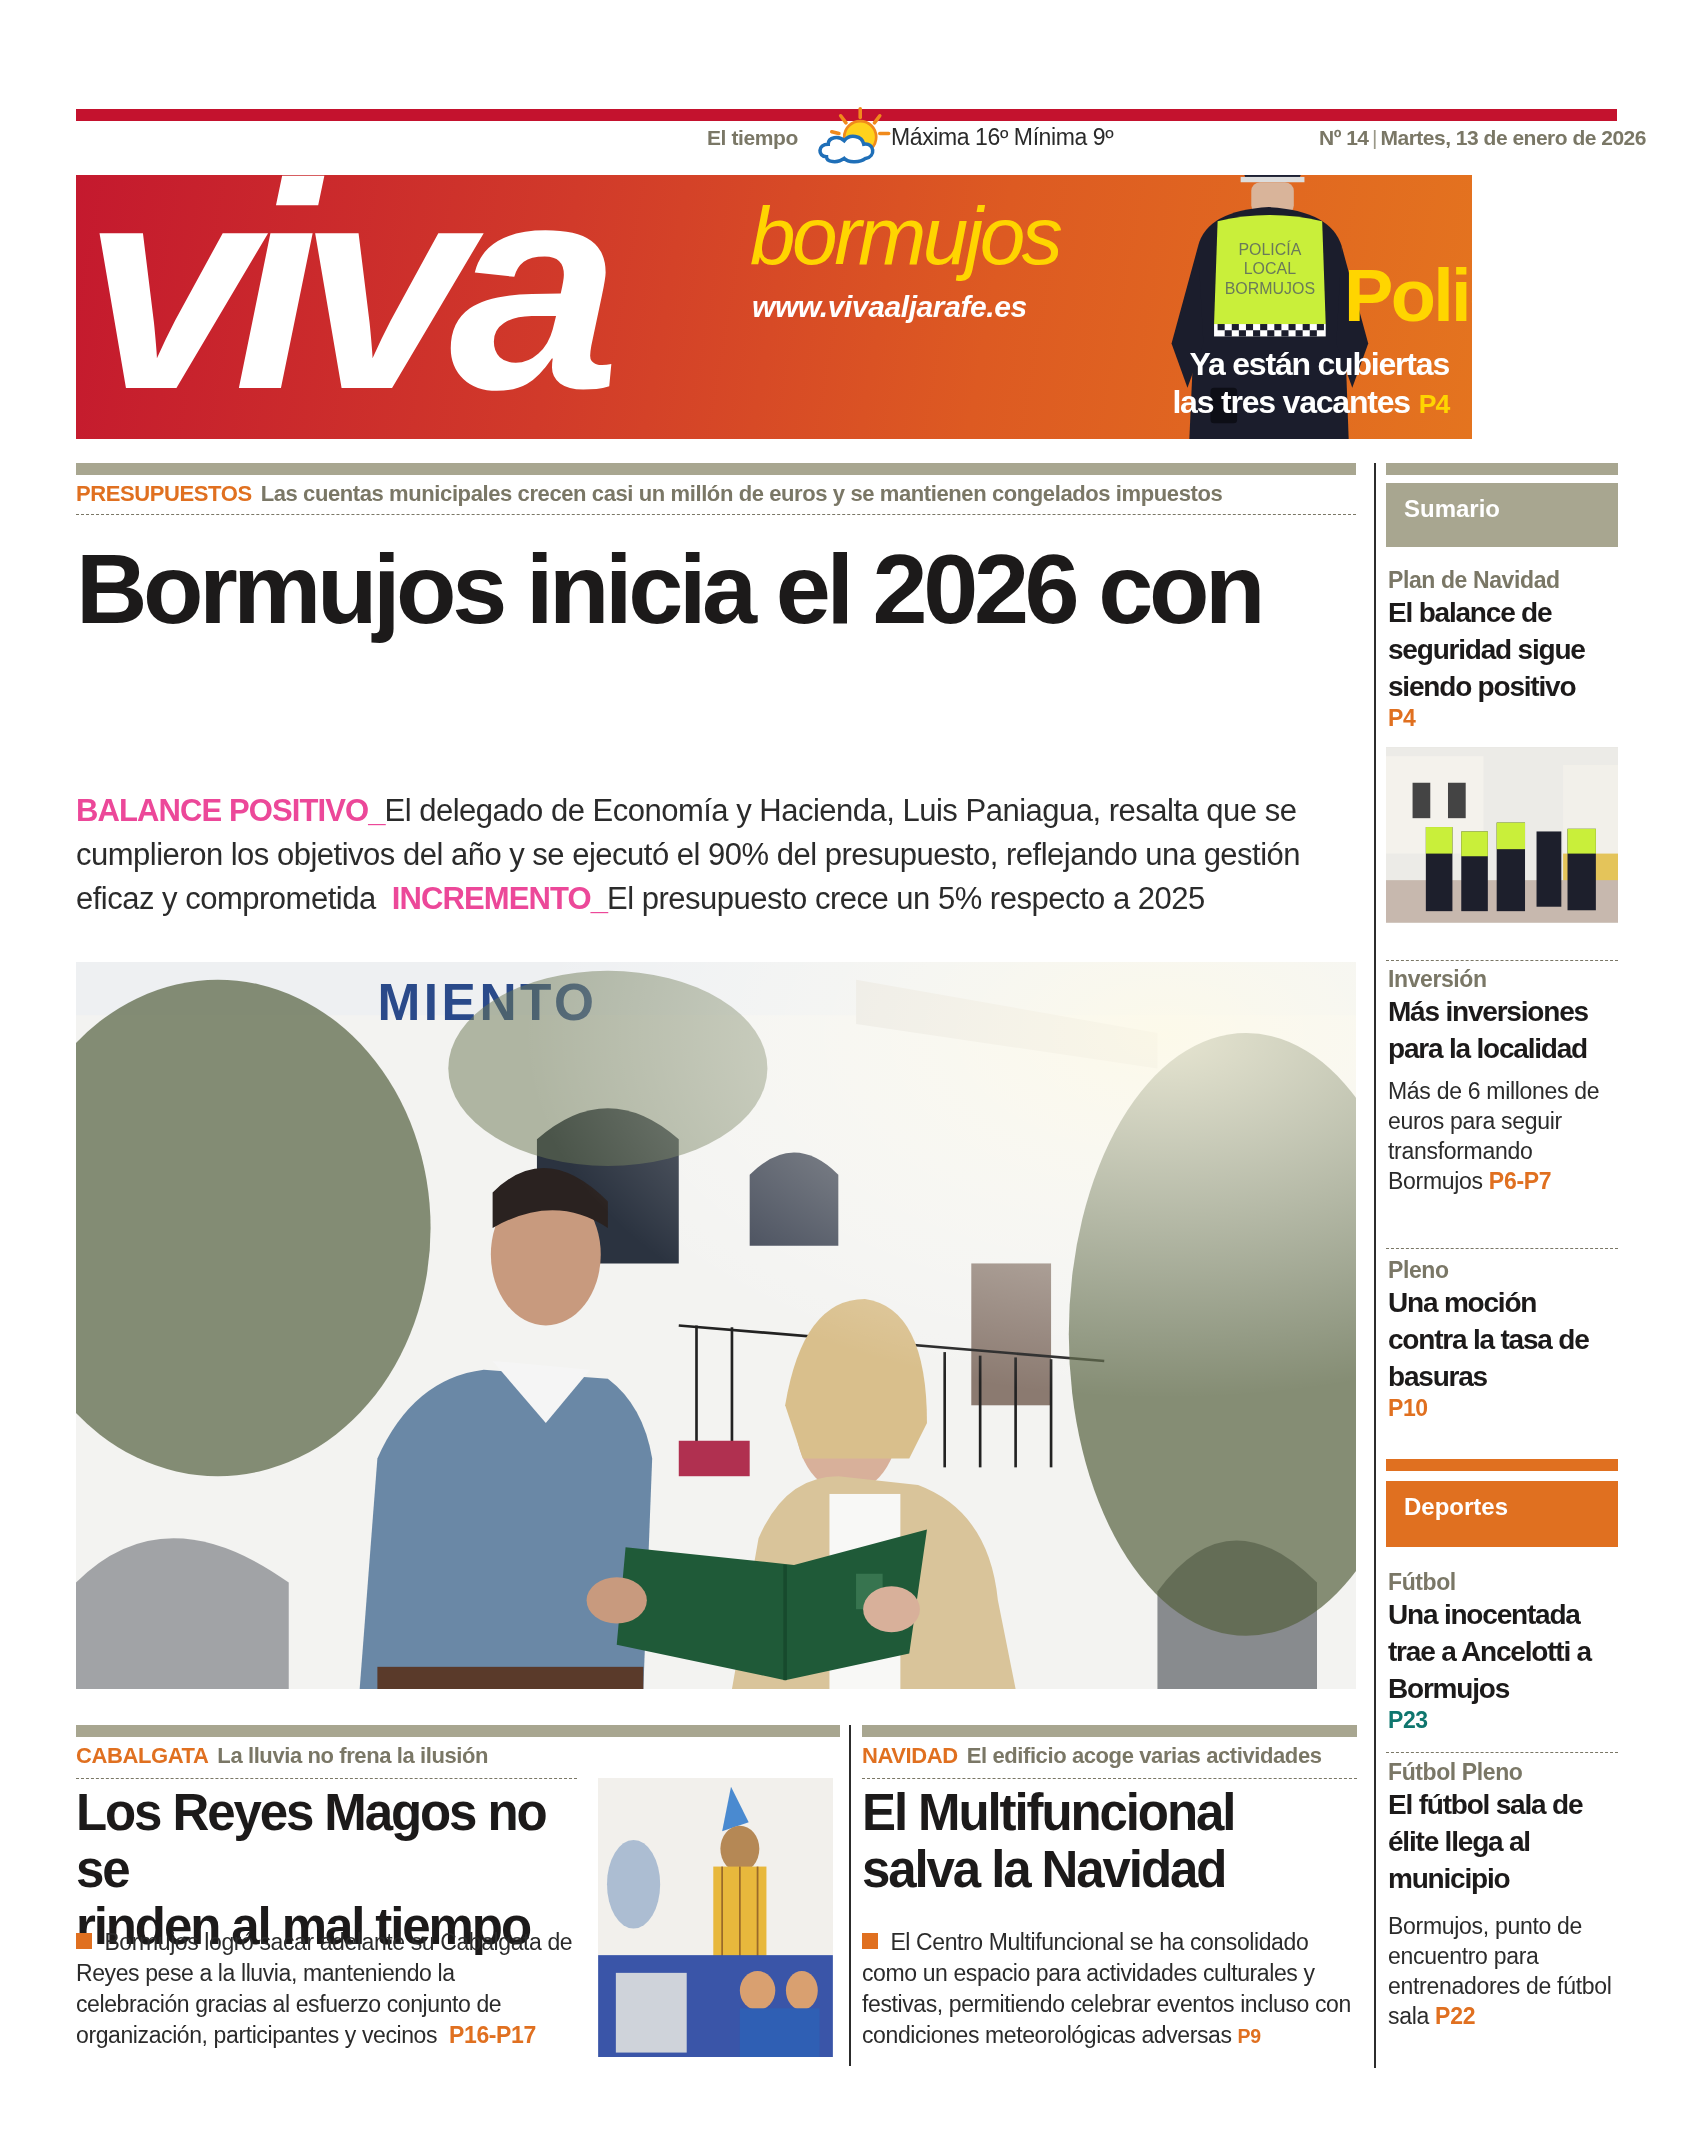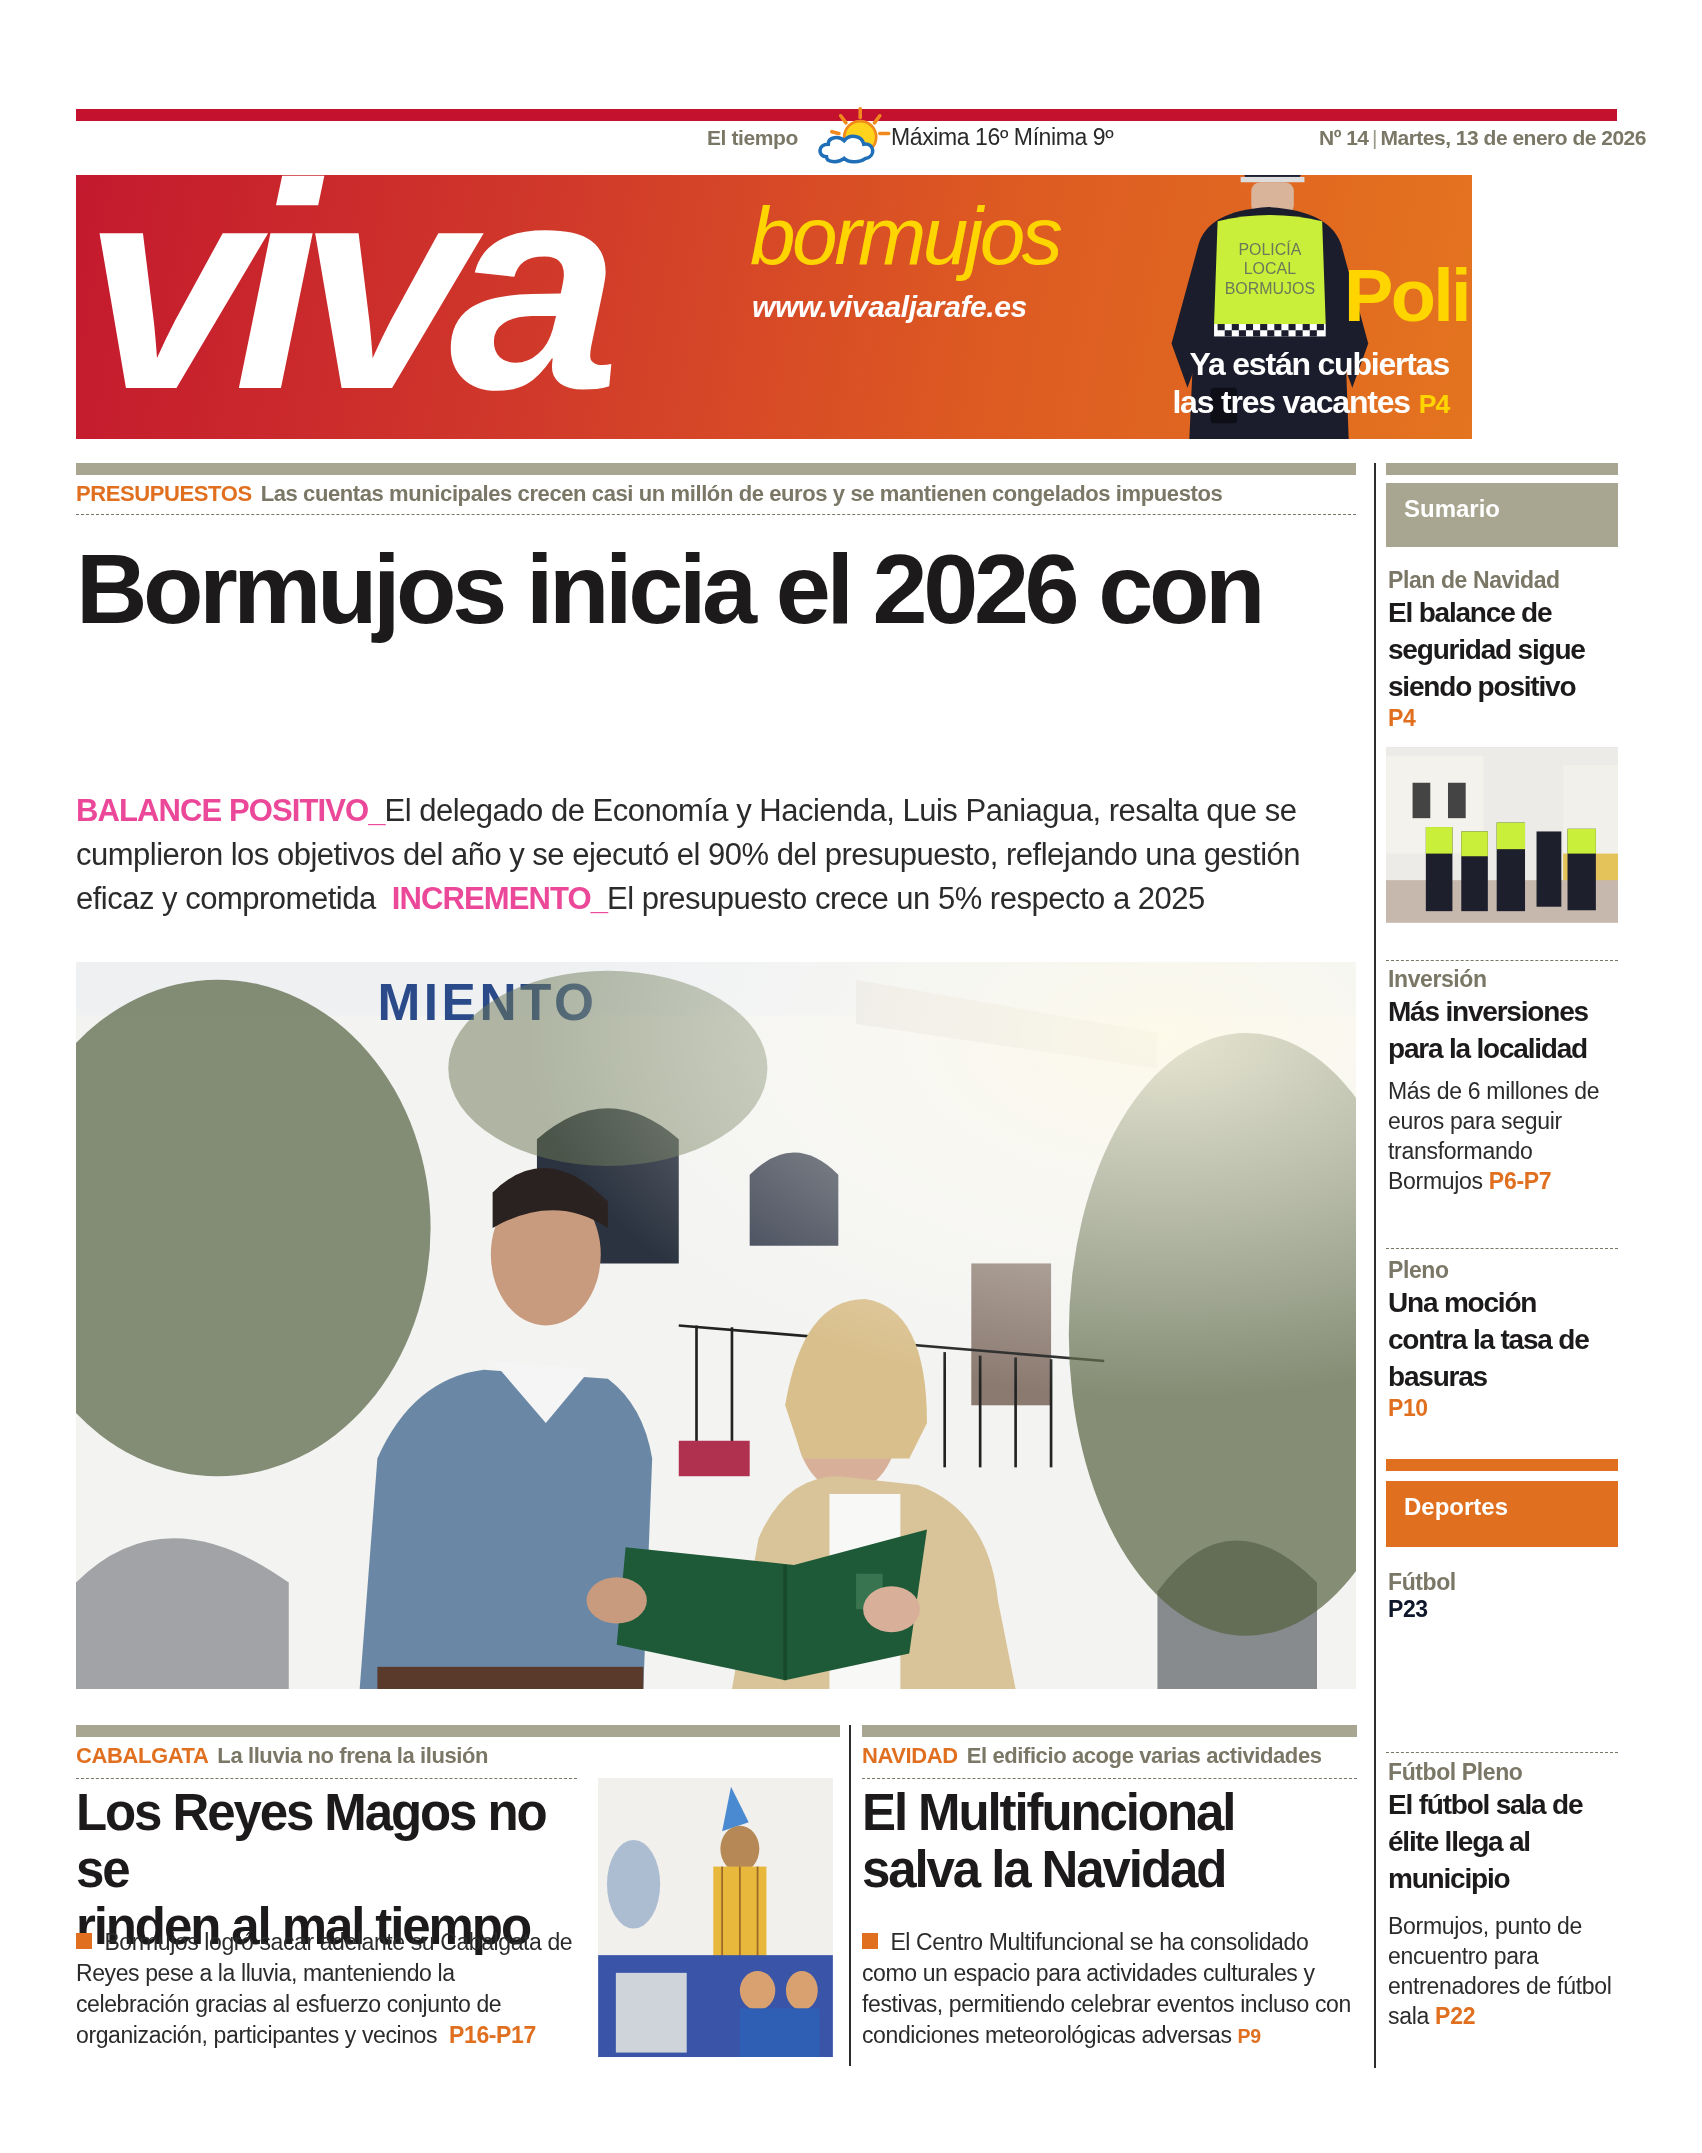--- a/index.html
+++ b/index.html
@@ -258,21 +258,22 @@
   <div class="side-kicker">Pleno</div>
   <div class="side-head">Una moción contra la tasa de basuras</div>
   <div class="side-kicker" style="color:#e07020;">P10</div>
 </div>
 
 <div class="abs" style="left:1386px; top:1459px; width:232px; height:11.5px; background:#e07020;"></div>
 <div class="abs side-title" style="left:1386px; top:1481px; width:232px; height:66px; background:#e07020;">Deportes</div>
 
 <div class="abs" style="left:1388px; top:1569px; width:232px;">
   <div class="side-kicker">Fútbol</div>
-  <div class="side-kicker" style="color:#0f172a;">P23</div>
+  <div class="side-head">Una inocentada trae a Ancelotti a Bormujos</div>
+  <div class="side-kicker" style="color:#0f766e;">P23</div>
 </div>
 <div class="abs dash-line" style="left:1386px; top:1752px; width:232px;"></div>
 
 <div class="abs" style="left:1388px; top:1759px; width:232px;">
   <div class="side-kicker">Fútbol Pleno</div>
   <div class="side-head">El fútbol sala de élite llega al municipio</div>
   <div class="side-body" style="margin-top:14px;"><span>Bormujos, punto de encuentro para entrenadores de fútbol sala</span> <span class="pref">P22</span></div>
 </div>
 
 <div class="abs bar-grey" style="left:76px; top:1725px; width:764px;"></div>

